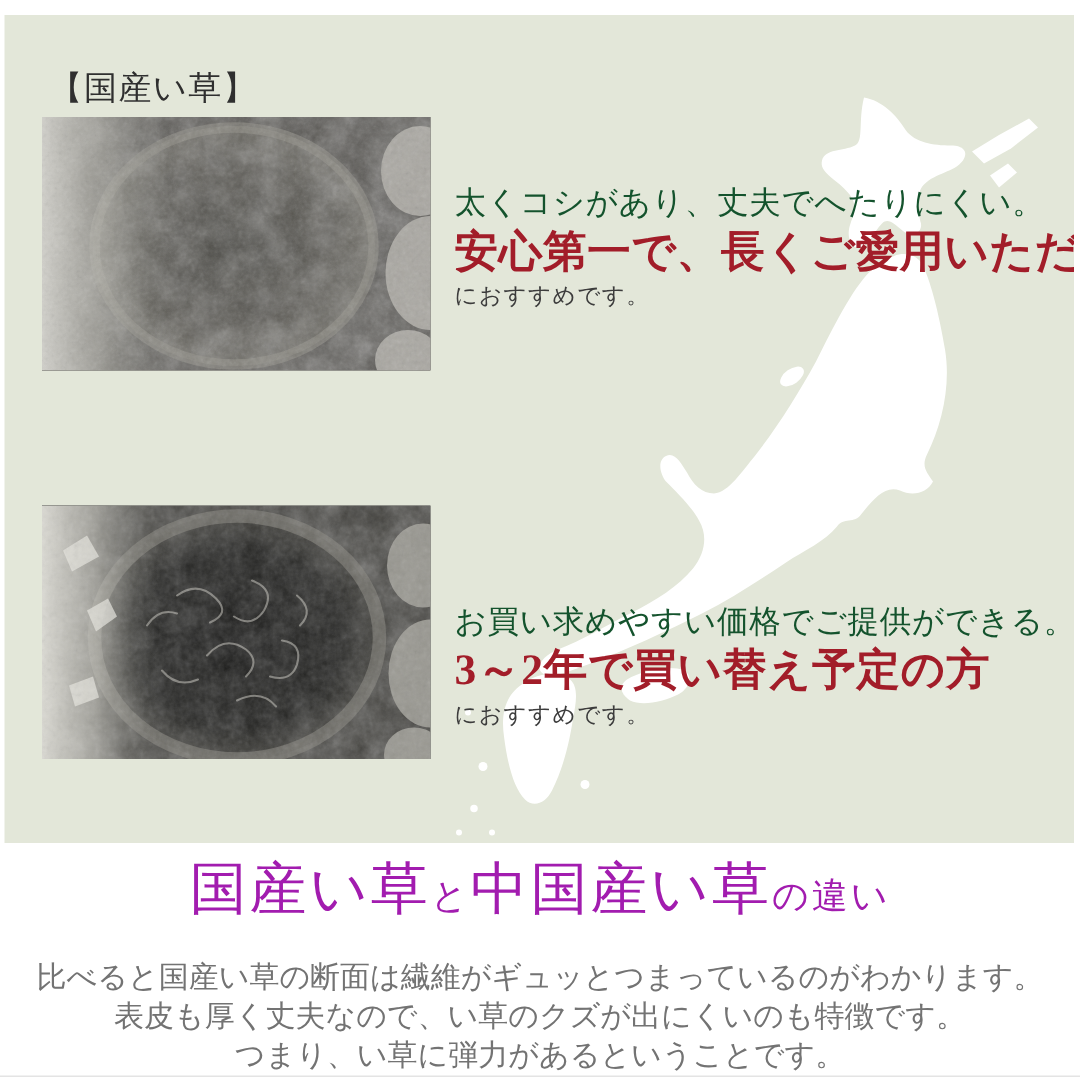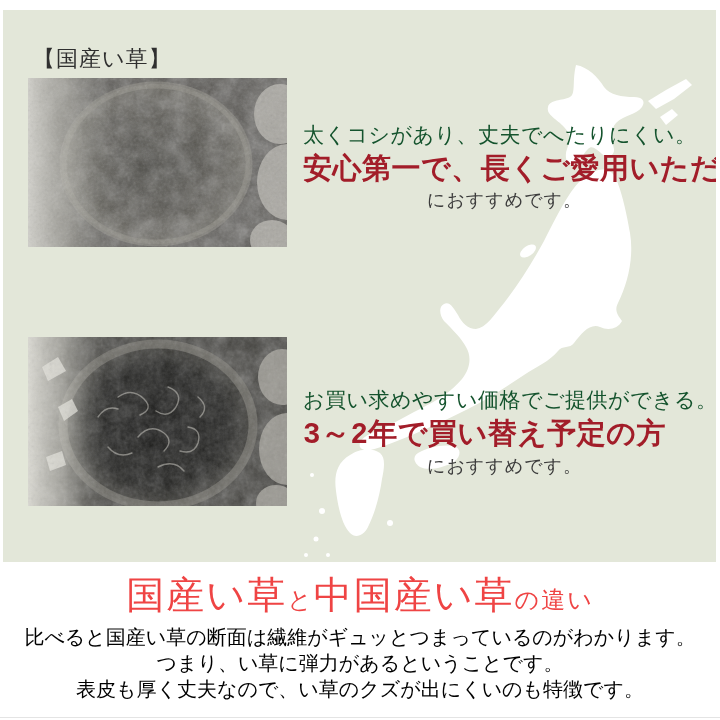--- a/index.html
+++ b/index.html
@@ -34,47 +34,47 @@
     overflow:hidden; background:#4c4b48;
   }
   .photo-1 { top:68px; }
   .photo-2 { top:327px; }
   .photo svg { display:block; width:259px; height:169px; }
 
   .desc {
     position:absolute; left:300px; width:403px; z-index:2;
   }
   .desc-1 { top:113px; }
-  .desc-2 { top:380px;font-family:Liberation Mono, monospace; }
+  .desc-2 { top:392px; }
   .desc .plain {
     font-size:21px; color:#14532d; letter-spacing:0.5px; line-height:1.15;
     margin-bottom:6px; white-space:nowrap;
   }
   .desc .highlight {
     font-size:29px; font-weight:bold; color:#a21d29; letter-spacing:0.5px;
     line-height:1.1; margin-bottom:5px; white-space:nowrap;
   }
   .desc .recommend {
-    font-size:18px; color:#3c3c3c; letter-spacing:1px; line-height:1.15;
-    text-align:center; white-space:nowrap;
+    font-size:15px; color:#3c3c3c; letter-spacing:1px; line-height:1.15;
+    text-align:left; white-space:nowrap;
   }
 
   
   .bottom-section {
     position:absolute; left:0; top:562px; width:720px; height:158px;
     background:#ffffff; text-align:center; z-index:3;
   }
   .bottom-heading {
-    margin-top:13px; color:#ef4444; line-height:1.1;
-    font-weight:500; letter-spacing:2px; white-space:nowrap;
+    margin-top:13px; color:#a21caf; line-height:1.1;
+    font-weight:500; letter-spacing:2px; white-space:nowrap;font-family:Liberation Mono, monospace;
   }
   .bottom-heading .big   { font-size:38px; }
   .bottom-heading .small { font-size:24px; }
   .bottom-paragraph {
-    margin-top:7px; font-size:20px; line-height:26px; color:#000000;
+    margin-top:22px; font-size:20px; line-height:26px; color:#737373;
     letter-spacing:0px;
   }
   .bottom-paragraph p { white-space:nowrap; }
   .bottom-rule {
     position:absolute; left:0; bottom:2px; width:720px; height:1px;
     background:#e4e4e4;
   }
 </style>
 </head>
 <body>
@@ -242,19 +242,19 @@
     </div>
 
   </div>
 
   <div class="bottom-section">
     <h1 class="bottom-heading">
       <span class="big">国産い草</span><span class="small">と</span><span class="big">中国産い草</span><span class="small">の違い</span>
     </h1>
     <div class="bottom-paragraph">
       <p>比べると国産い草の断面は繊維がギュッとつまっているのがわかります。</p>
+      <p>表皮も厚く丈夫なので、い草のクズが出にくいのも特徴です。</p>
       <p>つまり、い草に弾力があるということです。</p>
-      <p>表皮も厚く丈夫なので、い草のクズが出にくいのも特徴です。</p>
     </div>
     <div class="bottom-rule"></div>
   </div>
 
 </div>
 
 </body></html>

